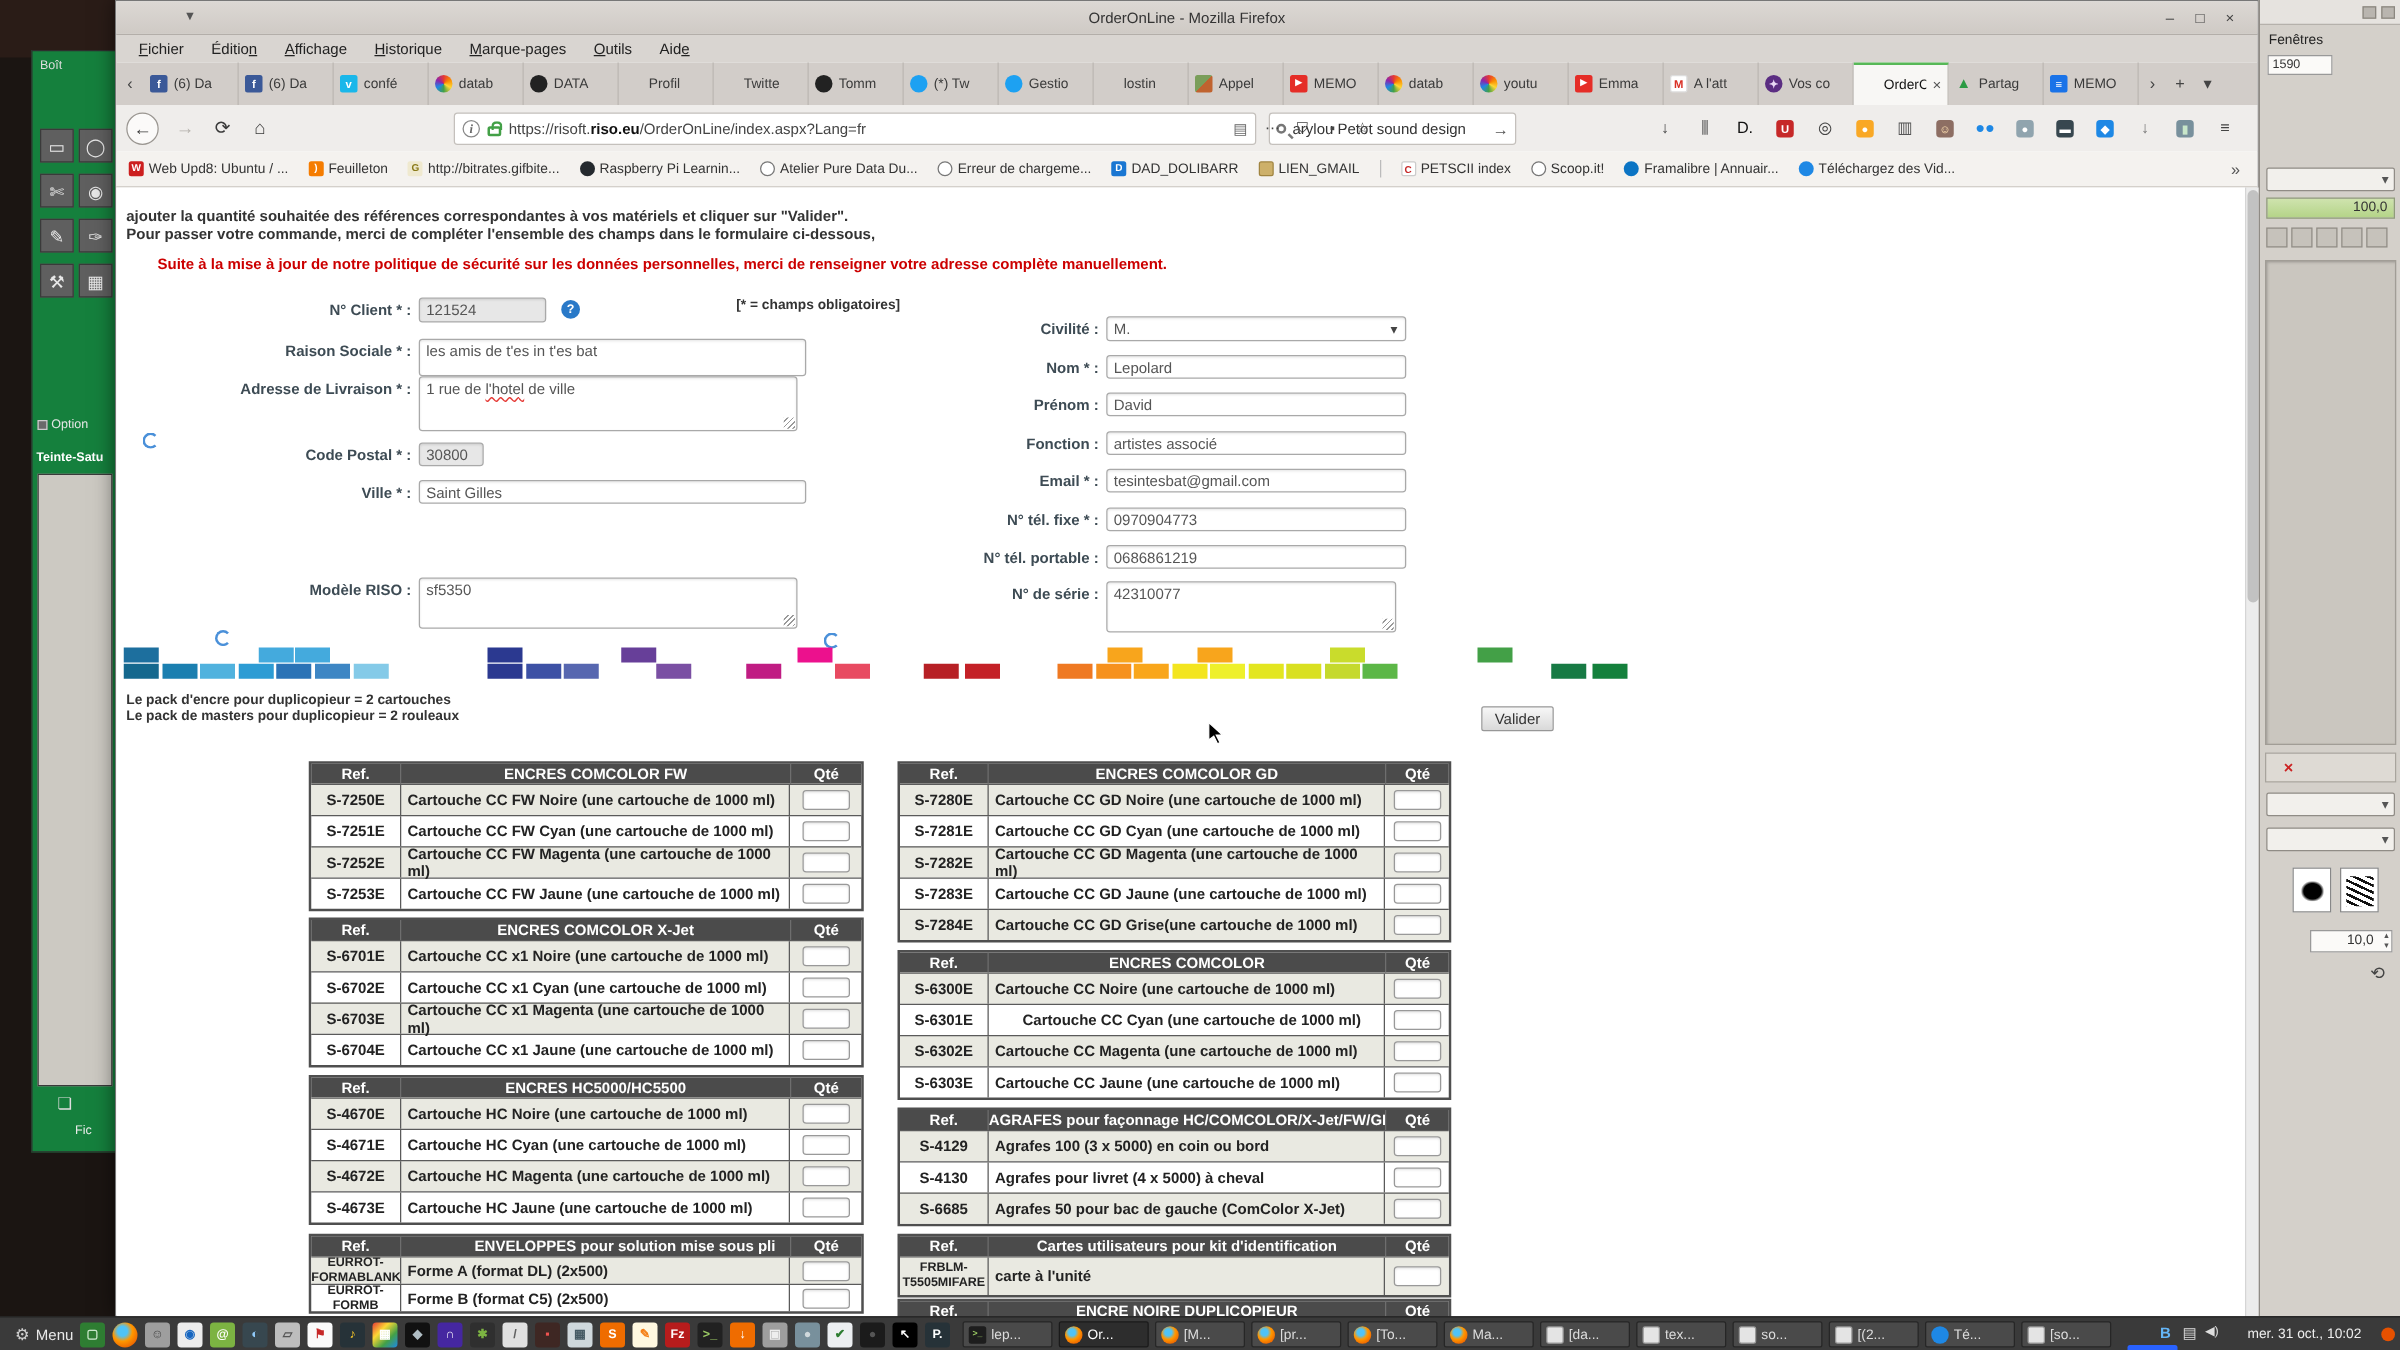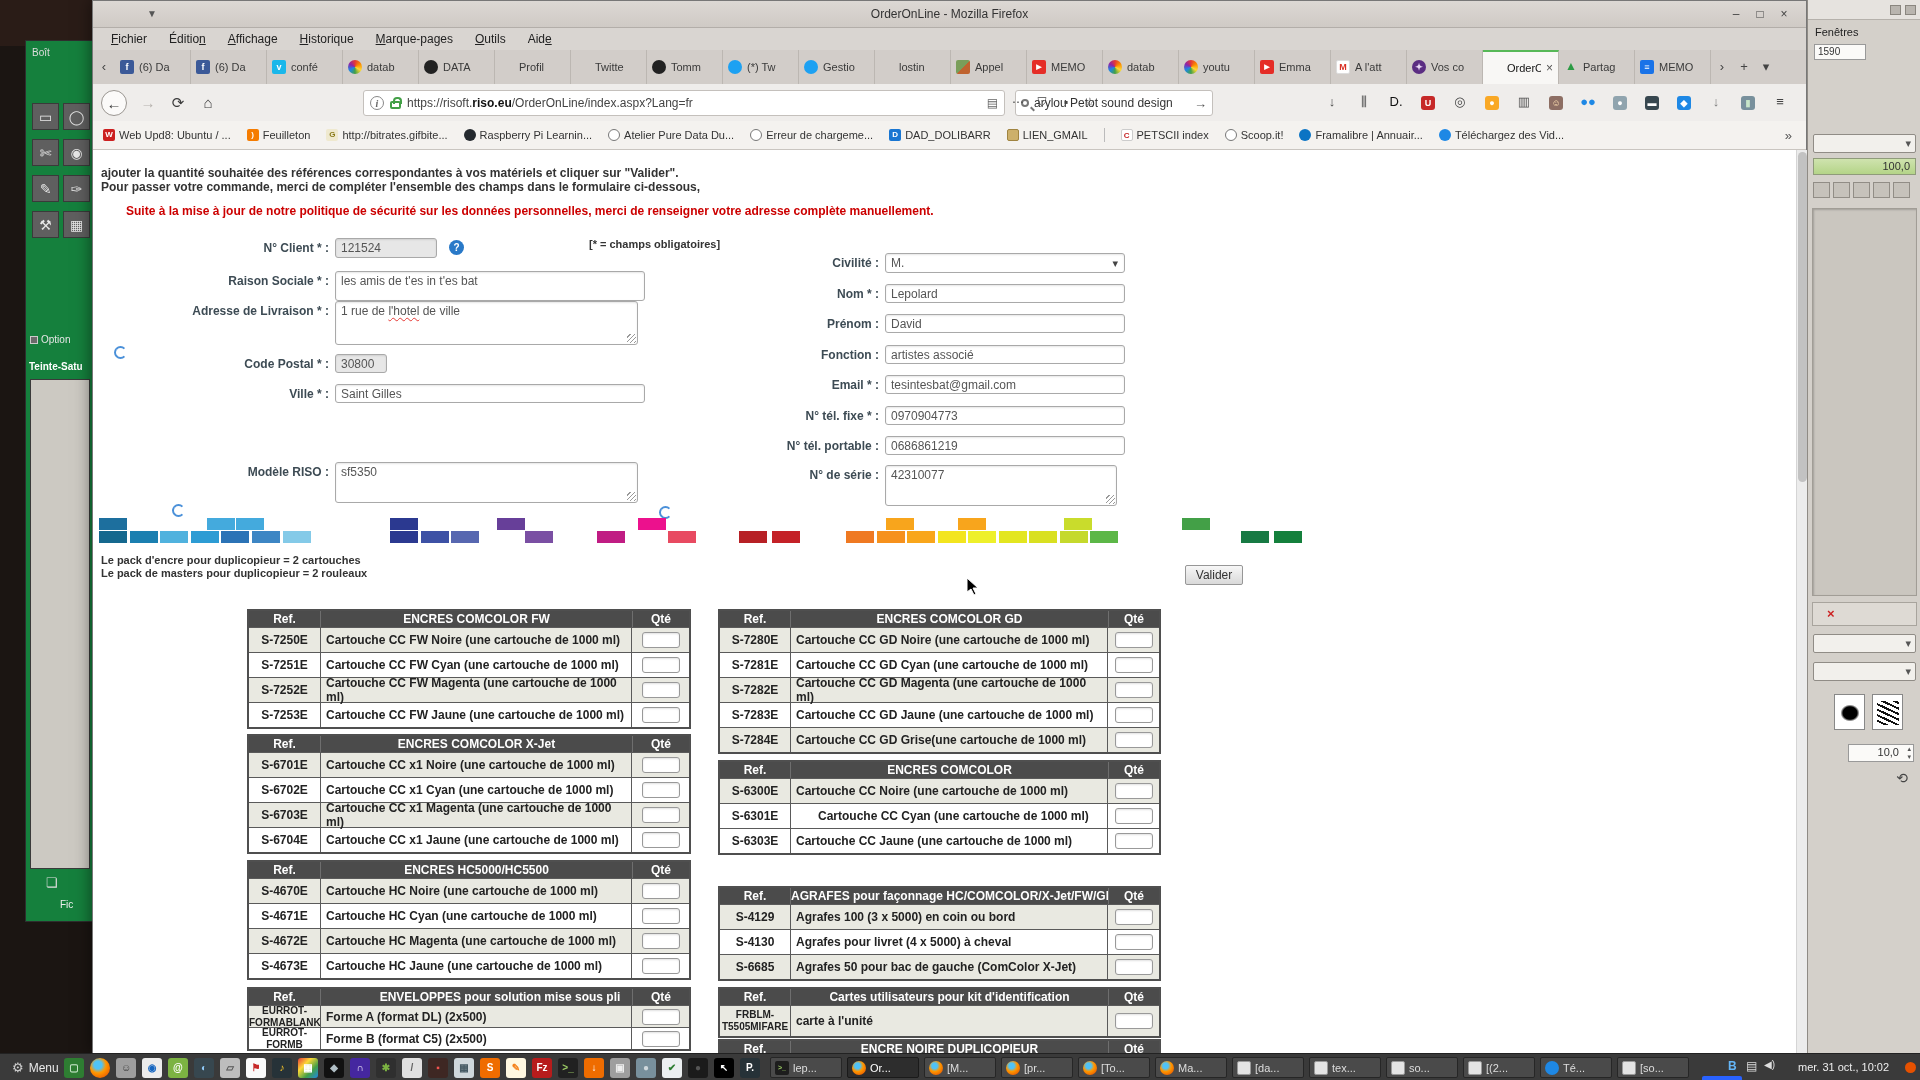--- a/index.html
+++ b/index.html
@@ -646,20 +646,27 @@
                 <div class="qtybox"></div>
               </div>
             </div>
             <div class="prow" style="height: 25px;">
               <div class="c-ref" style="width: 70px;">S-6301E</div>
               <div class="c-desc" style="width: 318px; padding-left: 27px;">Cartouche CC Cyan (une cartouche de 1000 ml)</div>
               <div class="c-qty" style="width: 51px;">
                 <div class="qtybox"></div>
               </div>
             </div>
+            <div class="prow alt" style="height: 25px;">
+              <div class="c-ref" style="width: 70px;">S-6302E</div>
+              <div class="c-desc" style="width: 318px;">Cartouche CC Magenta (une cartouche de 1000 ml)</div>
+              <div class="c-qty" style="width: 51px;">
+                <div class="qtybox"></div>
+              </div>
+            </div>
             <div class="prow" style="height: 25px;">
               <div class="c-ref" style="width: 70px;">S-6303E</div>
               <div class="c-desc" style="width: 318px;">Cartouche CC Jaune (une cartouche de 1000 ml)</div>
               <div class="c-qty" style="width: 51px;">
                 <div class="qtybox"></div>
               </div>
             </div>
           </div>
           <div class="ptable" style="left: 625px; top: 736px; width: 443px;">
             <div class="hrow">

